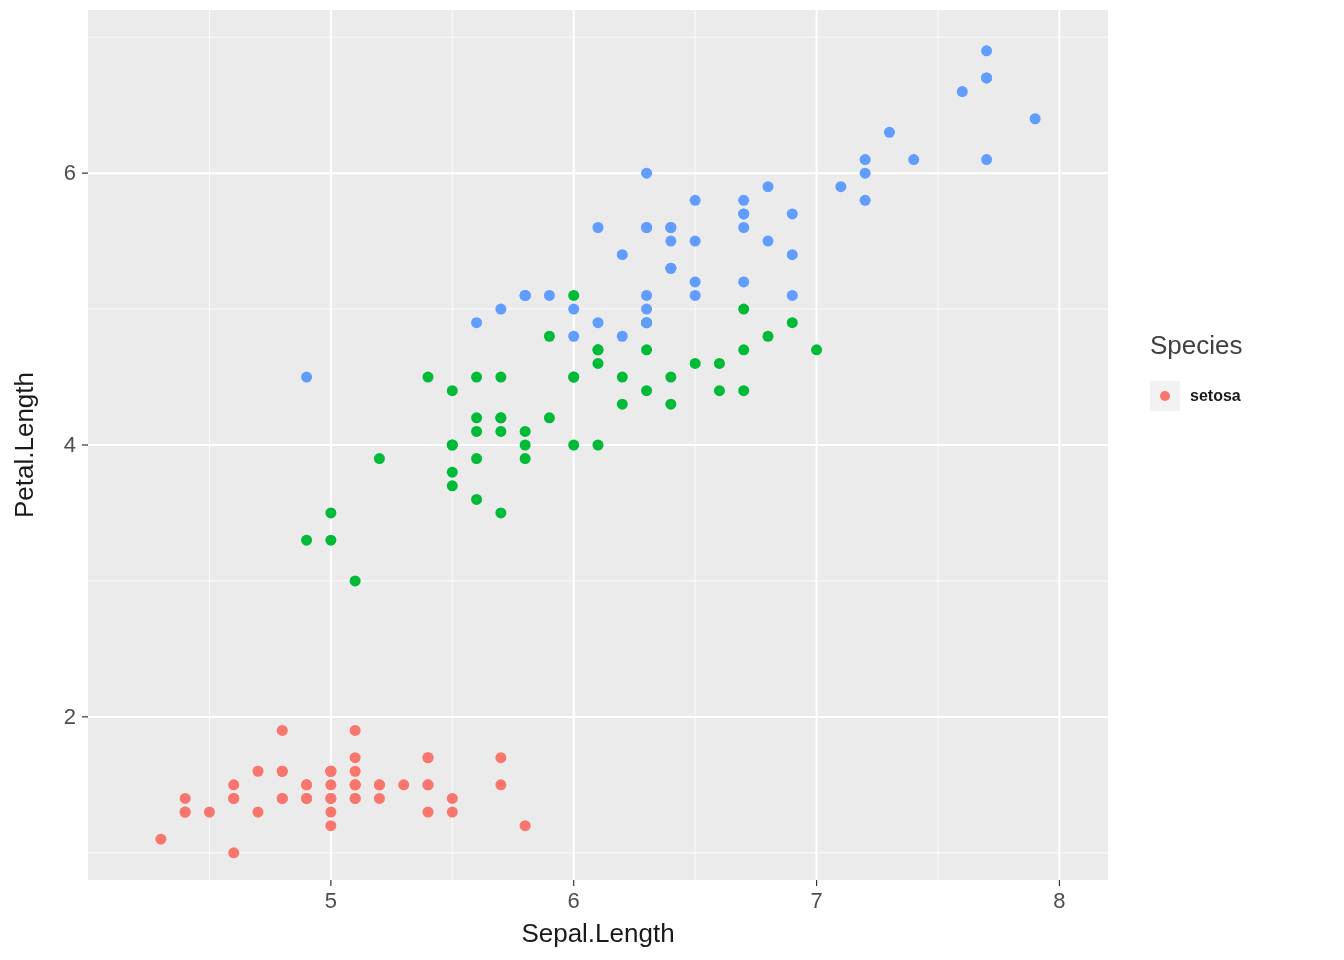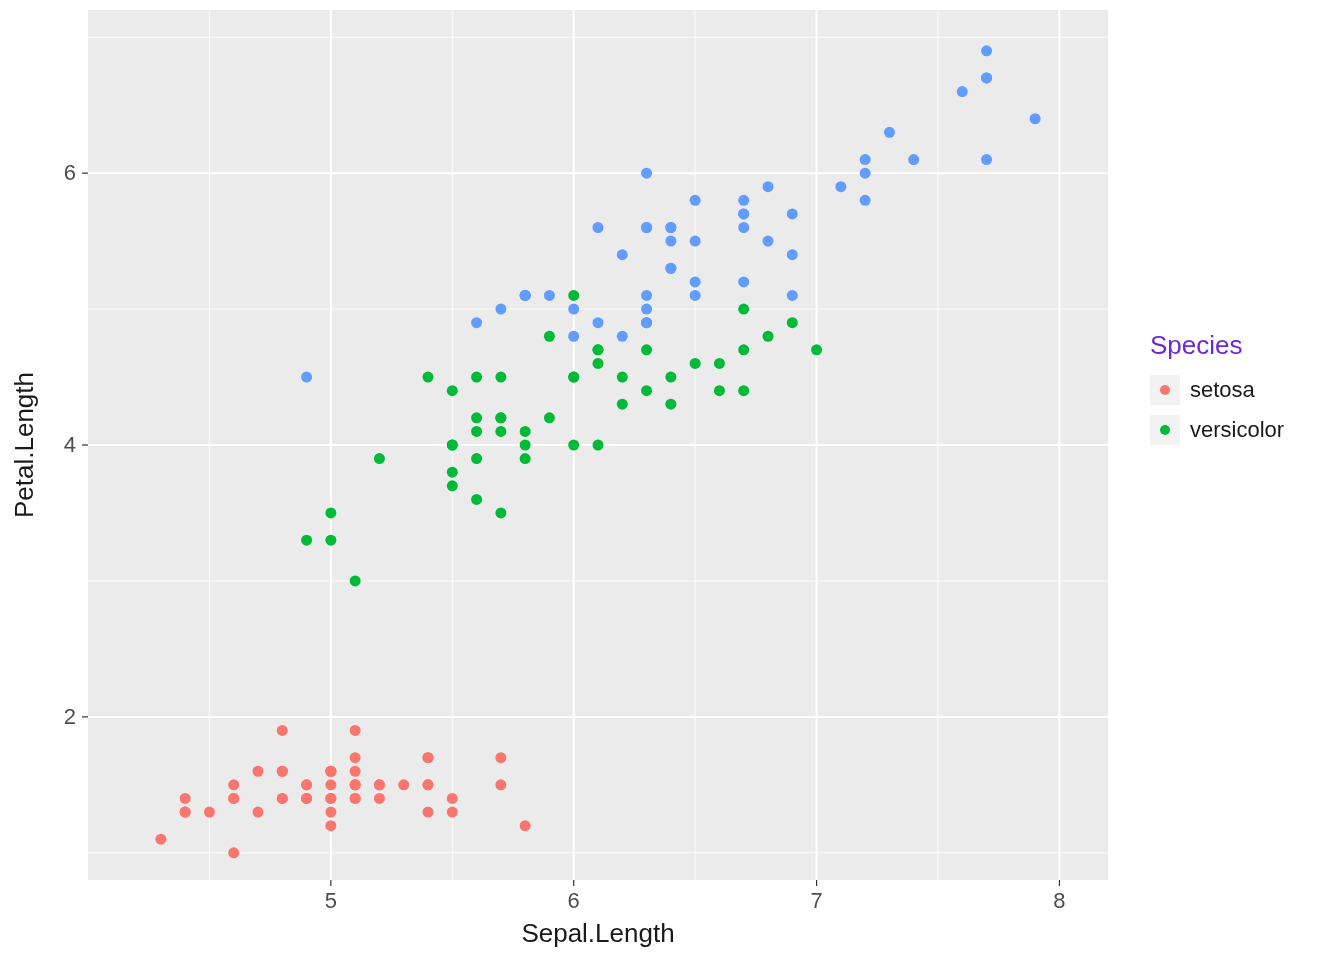--- a/index.html
+++ b/index.html
@@ -17,22 +17,22 @@
     height: 960px;
   }
   .legend {
     position: absolute;
     left: 1150px;
     top: 330px;
     width: 180px;
   }
   .legend-title {
     font-size: 26px;
-    color: #6d28d9;
-    margin-bottom: 14px;
+    color: #404040;
+    margin-bottom: 20px;
   }
   .legend-item {
     display: flex;
     align-items: center;
     margin-bottom: 10px;
   }
   .legend-swatch {
     width: 30px;
     height: 30px;
     background: #f2f2f2;
@@ -41,22 +41,23 @@
     align-items: center;
     justify-content: center;
     flex: 0 0 30px;
   }
   .legend-dot {
     width: 10px;
     height: 10px;
     border-radius: 50%;
   }
   .legend-label {
-    font-size: 22px;
+    font-size: 16px;
     color: #1a1a1a;
+    font-weight: bold;
   }
   svg { display: block; }
   .panel-bg { fill: #ebebeb; }
   .grid-major { stroke: #ffffff; stroke-width: 2; }
   .grid-minor { stroke: #ffffff; stroke-width: 0.8; }
   .axis-text { font-size: 22px; fill: #4d4d4d; }
   .axis-title { font-size: 26px; fill: #1a1a1a; }
   .tick-line { stroke: #333333; stroke-width: 1.2; }
 </style>
 </head>
@@ -250,21 +251,15 @@
 
   <div class="legend">
     <div class="legend-title">Species</div>
     <div id="legend-items">
         <div class="legend-item">
           <div class="legend-swatch">
             <div class="legend-dot" style="background: rgb(248, 118, 109);"></div>
           </div>
           <div class="legend-label">setosa</div>
         </div>
-        <div class="legend-item">
-          <div class="legend-swatch">
-            <div class="legend-dot" style="background: rgb(0, 186, 56);"></div>
-          </div>
-          <div class="legend-label">versicolor</div>
-        </div>
       </div>
   </div>
 </div>
 
 </body></html>

